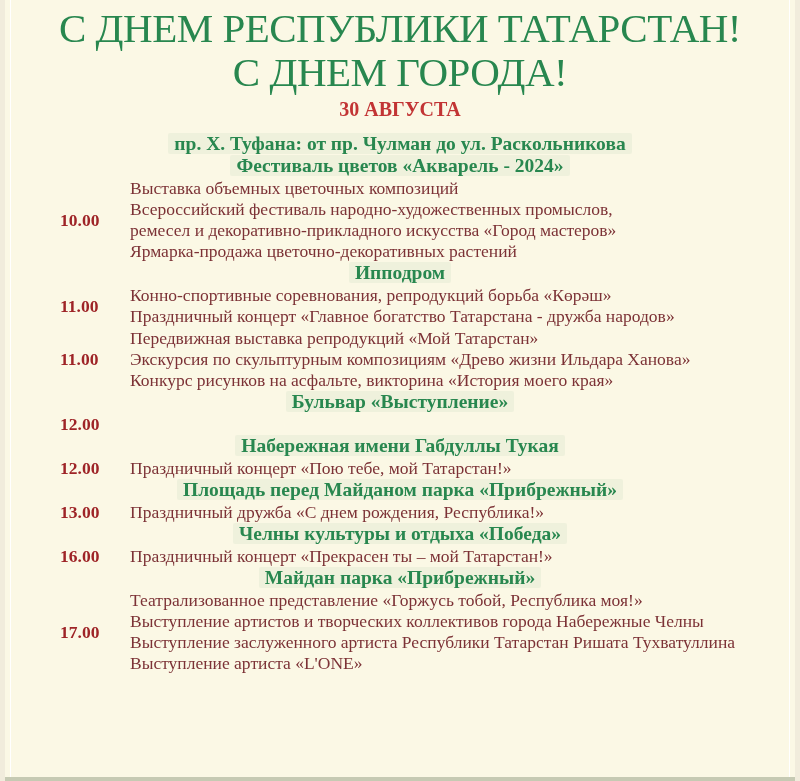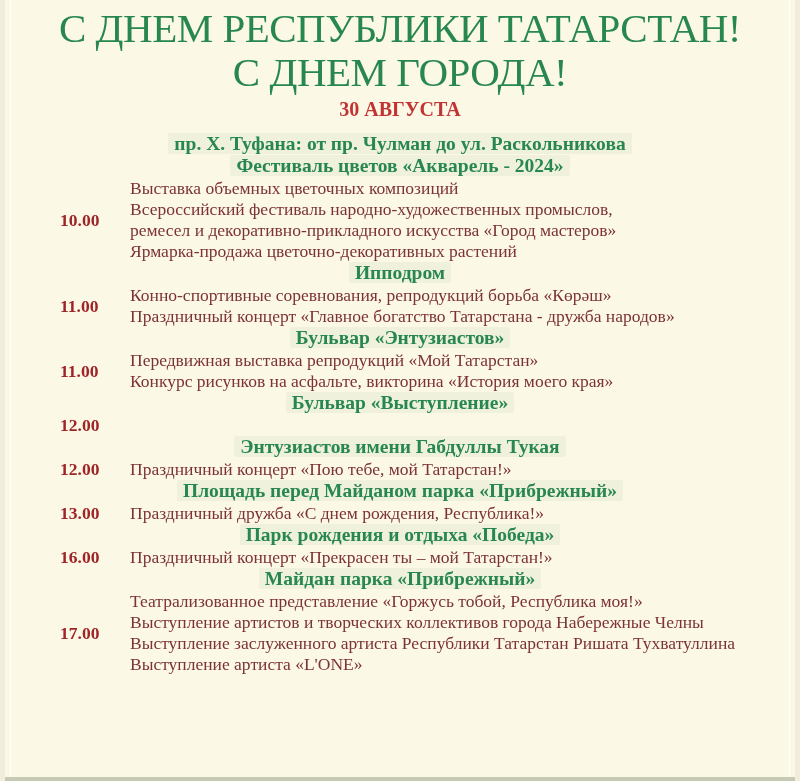--- a/index.html
+++ b/index.html
@@ -130,48 +130,46 @@
             <div class="event-time">11.00</div>
             <div class="event-lines">
               <div class="event-line">Конно-спортивные соревнования, репродукций борьба «Көрәш»</div>
               <div class="event-line">Праздничный концерт «Главное богатство Татарстана - дружба народов»</div>
             </div>
           </div>
         </div>
   </div>
 
   <div class="section">
-    <div>
-          <div class="section-header"><span>Бульвар «Энтузиастов»</span></div>
-        </div>
     <div class="section-events">
           <div class="event-row">
             <div class="event-time">11.00</div>
             <div class="event-lines">
               <div class="event-line">Передвижная выставка репродукций «Мой Татарстан»</div>
+              <div class="event-line">Экскурсия по скульптурным композициям «Древо жизни Ильдара Ханова»</div>
               <div class="event-line">Конкурс рисунков на асфальте, викторина «История моего края»</div>
             </div>
           </div>
         </div>
   </div>
 
   <div class="section">
     <div>
           <div class="section-header"><span>Бульвар «Выступление»</span></div>
         </div>
     <div class="section-events">
           <div class="event-row">
             <div class="event-time">12.00</div>
           </div>
         </div>
   </div>
 
   <div class="section">
     <div>
-          <div class="section-header"><span>Энтузиастов имени Габдуллы Тукая</span></div>
+          <div class="section-header"><span>Набережная имени Габдуллы Тукая</span></div>
         </div>
     <div class="section-events">
           <div class="event-row">
             <div class="event-time">12.00</div>
             <div class="event-lines">
               <div class="event-line">Праздничный концерт «Пою тебе, мой Татарстан!»</div>
             </div>
           </div>
         </div>
   </div>
@@ -185,21 +183,21 @@
             <div class="event-time">13.00</div>
             <div class="event-lines">
               <div class="event-line">Праздничный дружба «С днем рождения, Республика!»</div>
             </div>
           </div>
         </div>
   </div>
 
   <div class="section">
     <div>
-          <div class="section-header"><span>Парк рождения и отдыха «Победа»</span></div>
+          <div class="section-header"><span>Челны культуры и отдыха «Победа»</span></div>
         </div>
     <div class="section-events">
           <div class="event-row">
             <div class="event-time">16.00</div>
             <div class="event-lines">
               <div class="event-line">Праздничный концерт «Прекрасен ты – мой Татарстан!»</div>
             </div>
           </div>
         </div>
   </div>

